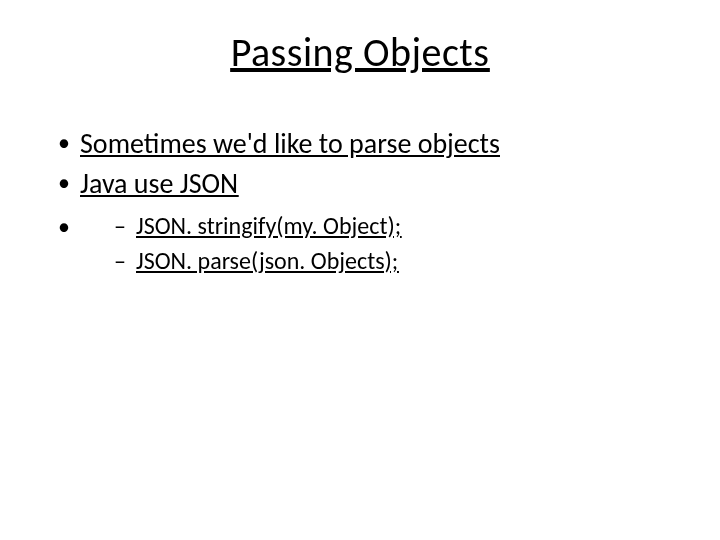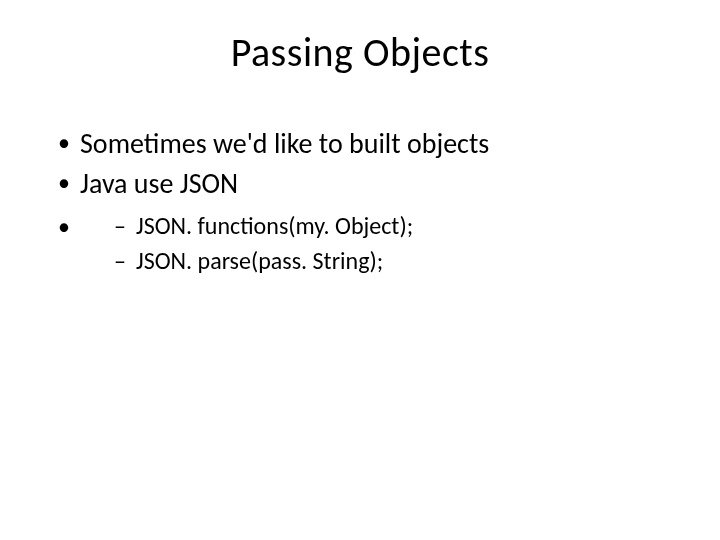--- a/index.html
+++ b/index.html
@@ -1,15 +1,15 @@
 <!DOCTYPE html>
 <html><head>
   <meta charset="utf-8">
   <style>
-    * { margin: 0; padding: 0; box-sizing: border-box; }
+    * { margin: 0; padding: 0; box-sizing: border-box; text-decoration: underline; }
     body {
       width: 720px;
       height: 540px;
       background: #fff;
       font-family: Calibri, "Segoe UI", Arial, sans-serif;
       color: #000;
       position: relative;
       overflow: hidden;
     }
     .slide {
@@ -64,29 +64,29 @@
       font-size: 24px;
     }
   </style>
 </head>
 <body>
 
 <div class="slide">
   <h1 class="title">Passing Objects</h1>
   <ul class="bullet-list">
     <li>
-      <span>Sometimes we'd like to built objects</span>
+      <span>Sometimes we'd like to parse objects</span>
     </li>
     <li>
       <span>Java use JSON</span>
     </li>
     <li>
       <ul class="sub-list">
         <li>
-          <span>JSON. functions(my. Object);</span>
+          <span>JSON. stringify(my. Object);</span>
         </li>
         <li>
-          <span>JSON. parse(pass. String);</span>
+          <span>JSON. parse(json. Objects);</span>
         </li>
       </ul>
     </li>
   </ul>
 </div>
 
 </body></html>

